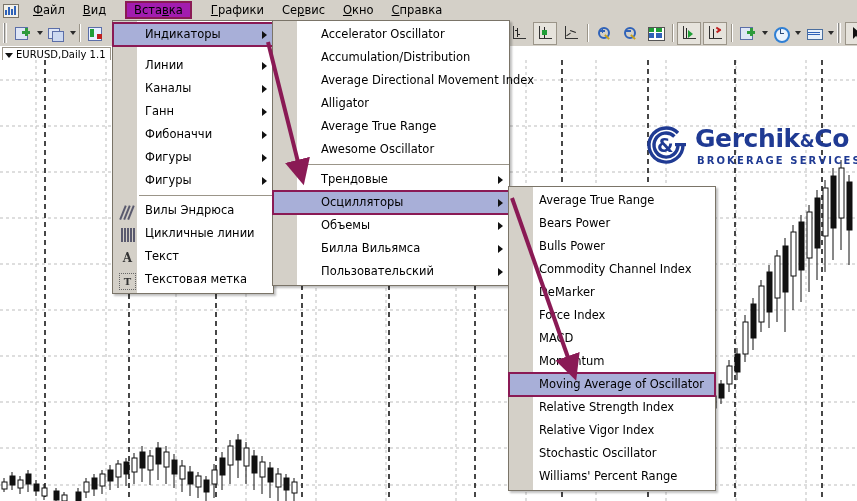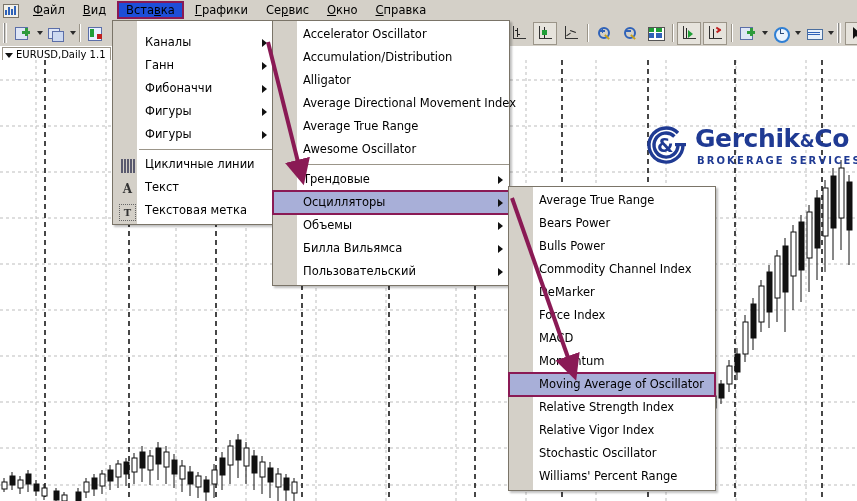--- a/index.html
+++ b/index.html
@@ -19,21 +19,21 @@
   }
   .app-icon{width:16px;height:14px;margin:0 5px 0 3px;position:relative;flex:0 0 auto;}
   .app-icon .bx{position:absolute;left:0;top:1px;width:14px;height:12px;background:#f3f1ea;border:1px solid #7a7468;}
   .app-icon .bar{position:absolute;background:#2f62b8;}
   .menubar .mi{
     padding:2px 9px;font-size:11.5px;white-space:nowrap;color:#000;
     font-family:"DejaVu Sans","Liberation Sans",sans-serif;
   }
   .menubar .mi u{text-decoration:underline;}
   .menubar .mi.active{
-    background:#1d4ed8;border:2px solid #8a1a55;padding:0px 7px;margin:0 2px;
+    background:#a21caf;border:2px solid #8a1a55;padding:0px 7px;margin:0 10px;
   }
 
   
   .toolbar{
     position:absolute;left:0;top:20px;width:857px;height:26px;
     background:#d4d0c8;border-bottom:1px solid #b5b0a6;
     display:flex;align-items:center;
   }
   .grip{width:4px;height:20px;margin:0 3px;
     background:linear-gradient(90deg,#ffffff 0 1px,#808080 1px 2px,transparent 2px);
@@ -99,21 +99,21 @@
   }
   .menu li.hl{
     background:#a8afd8;outline:2px solid #8a1a55;outline-offset:-1px;
   }
   .menu li .li-ic{position:absolute;left:3px;top:3px;width:18px;height:17px;}
 
   #menu-insert{left:112px;top:20px;width:160px;}
   #menu-indicators{left:272px;top:20px;width:236px;}
   #menu-oscillators{left:508px;top:186px;width:206px;}
 
-  #menu-indicators li{padding-left:30px;}
+  #menu-indicators li{padding-left:48px;}
   #menu-oscillators li{padding-left:30px;}
 
   
   .g-lines{position:absolute;left:4px;top:4px;width:15px;height:13px;}
   .g-lines i{position:absolute;width:1.5px;height:15px;background:#5a5a6e;transform:rotate(22deg);}
   .g-cyc{position:absolute;left:4px;top:3px;width:15px;height:14px;}
   .g-cyc i{position:absolute;top:0;width:1.5px;height:14px;background:#5a5a6e;}
   .g-letter{position:absolute;left:3px;top:2px;width:17px;height:17px;line-height:17px;text-align:center;
     font-size:12px;font-weight:bold;color:#333;font-family:"DejaVu Serif","Liberation Serif",serif;}
   .g-boxletter{position:absolute;left:3px;top:2px;width:15px;height:15px;line-height:15px;text-align:center;
@@ -452,42 +452,60 @@
         </svg>
         <div class="wordmark"><span>Gerchik</span><span class="amp">&amp;</span><span>Co</span></div>
         <div class="sub">BROKERAGE SERVICES</div>
       </div>
     </div>
   </div>
 
   <div class="menu" id="menu-insert">
     <div class="gutter"></div>
     <ul>
+      <li class="hl">
+        <span>Индикаторы</span>
+        <span class="arr"></span>
+      </li>
       <li style="height:8px;"></li>
       <li>
+        <span>Линии</span>
+        <span class="arr"></span>
+      </li>
+      <li>
         <span>Каналы</span>
         <span class="arr"></span>
       </li>
       <li>
         <span>Ганн</span>
         <span class="arr"></span>
       </li>
       <li>
         <span>Фибоначчи</span>
         <span class="arr"></span>
       </li>
       <li>
         <span>Фигуры</span>
         <span class="arr"></span>
       </li>
       <li>
         <span>Фигуры</span>
         <span class="arr"></span>
       </li>
       <li class="sep"></li>
+      <li>
+        <span class="li-ic">
+          <span class="g-lines">
+            <i style="left:2px;top:-1px;"></i>
+              <i style="left:6px;top:-1px;"></i>
+              <i style="left:10px;top:-1px;"></i>
+          </span>
+        </span>
+        <span>Вилы Эндрюса</span>
+      </li>
       <li>
         <span class="li-ic">
           <span class="g-cyc">
             <i style="left:1px;"></i>
               <i style="left:4px;"></i>
               <i style="left:7px;"></i>
               <i style="left:10px;"></i>
               <i style="left:13px;"></i>
           </span>
         </span>
@@ -511,24 +529,24 @@
   <div class="menu" id="menu-indicators">
     <div class="gutter"></div>
     <ul>
       <li>
         <span>Accelerator Oscillator</span>
       </li>
       <li>
         <span>Accumulation/Distribution</span>
       </li>
       <li>
+        <span>Average Directional Movement Index</span>
+      </li>
+      <li>
         <span>Alligator</span>
-      </li>
-      <li>
-        <span>Average Directional Movement Index</span>
       </li>
       <li>
         <span>Average True Range</span>
       </li>
       <li>
         <span>Awesome Oscillator</span>
       </li>
       <li class="sep"></li>
       <li>
         <span>Трендовые</span>

